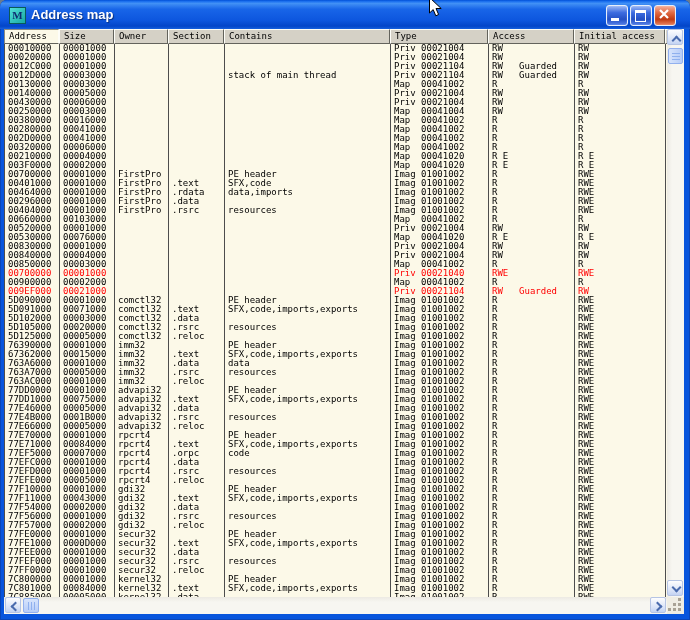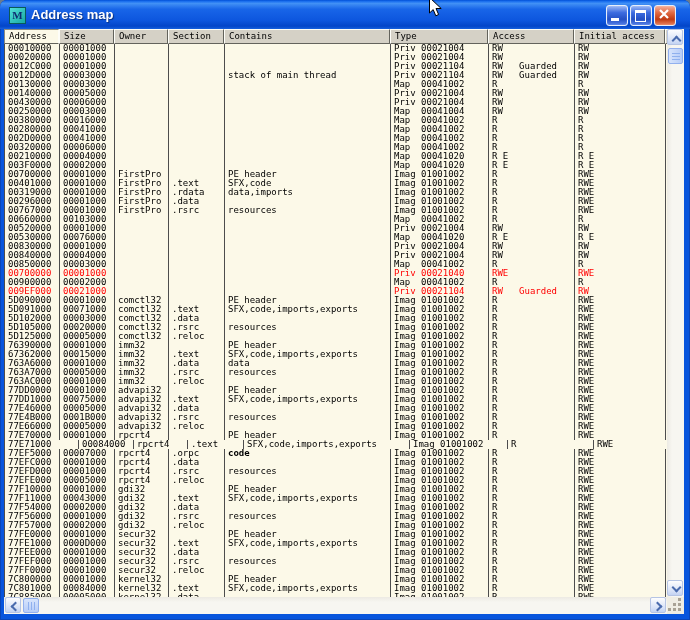--- a/index.html
+++ b/index.html
@@ -251,41 +251,41 @@
             <span class="cell" style="width: 55px;">00401000</span>
             <span class="cell" style="width: 55px;">00001000</span>
             <span class="cell" style="width: 54px;">FirstPro</span>
             <span class="cell" style="width: 56px;">.text</span>
             <span class="cell" style="width: 166px;">SFX,code</span>
             <span class="cell" style="width: 98px;">Imag 01001002</span>
             <span class="cell" style="width: 86px;">R</span>
             <span class="cell" style="width: 91px;">RWE</span>
           </div>
           <div class="row">
-            <span class="cell" style="width: 55px;">00319000</span>
+            <span class="cell" style="width: 55px;">00464000</span>
             <span class="cell" style="width: 55px;">00001000</span>
             <span class="cell" style="width: 54px;">FirstPro</span>
             <span class="cell" style="width: 56px;">.rdata</span>
             <span class="cell" style="width: 166px;">data,imports</span>
             <span class="cell" style="width: 98px;">Imag 01001002</span>
             <span class="cell" style="width: 86px;">R</span>
             <span class="cell" style="width: 91px;">RWE</span>
           </div>
           <div class="row">
             <span class="cell" style="width: 55px;">00296000</span>
             <span class="cell" style="width: 55px;">00001000</span>
             <span class="cell" style="width: 54px;">FirstPro</span>
             <span class="cell" style="width: 56px;">.data</span>
             <span class="cell" style="width: 166px;"></span>
             <span class="cell" style="width: 98px;">Imag 01001002</span>
             <span class="cell" style="width: 86px;">R</span>
             <span class="cell" style="width: 91px;">RWE</span>
           </div>
           <div class="row">
-            <span class="cell" style="width: 55px;">00767000</span>
+            <span class="cell" style="width: 55px;">00404000</span>
             <span class="cell" style="width: 55px;">00001000</span>
             <span class="cell" style="width: 54px;">FirstPro</span>
             <span class="cell" style="width: 56px;">.rsrc</span>
             <span class="cell" style="width: 166px;">resources</span>
             <span class="cell" style="width: 98px;">Imag 01001002</span>
             <span class="cell" style="width: 86px;">R</span>
             <span class="cell" style="width: 91px;">RWE</span>
           </div>
           <div class="row">
             <span class="cell" style="width: 55px;">00660000</span>
@@ -531,35 +531,35 @@
             <span class="cell" style="width: 55px;">77E70000</span>
             <span class="cell" style="width: 55px;">00001000</span>
             <span class="cell" style="width: 54px;">rpcrt4</span>
             <span class="cell" style="width: 56px;"></span>
             <span class="cell" style="width: 166px;">PE header</span>
             <span class="cell" style="width: 98px;">Imag 01001002</span>
             <span class="cell" style="width: 86px;">R</span>
             <span class="cell" style="width: 91px;">RWE</span>
           </div>
           <div class="row">
-            <span class="cell" style="width: 74px;">77E71000</span>
+            <span class="cell" style="width: 55px;">77E71000</span>
             <span class="cell" style="width: 55px;">00084000</span>
             <span class="cell" style="width: 54px;">rpcrt4</span>
             <span class="cell" style="width: 56px;">.text</span>
             <span class="cell" style="width: 166px;">SFX,code,imports,exports</span>
             <span class="cell" style="width: 98px;">Imag 01001002</span>
             <span class="cell" style="width: 86px;">R</span>
             <span class="cell" style="width: 91px;">RWE</span>
           </div>
           <div class="row">
             <span class="cell" style="width: 55px;">77EF5000</span>
             <span class="cell" style="width: 55px;">00007000</span>
             <span class="cell" style="width: 54px;">rpcrt4</span>
             <span class="cell" style="width: 56px;">.orpc</span>
-            <span class="cell" style="width: 166px; font-weight: bold;">code</span>
+            <span class="cell" style="width: 166px;">code</span>
             <span class="cell" style="width: 98px;">Imag 01001002</span>
             <span class="cell" style="width: 86px;">R</span>
             <span class="cell" style="width: 91px;">RWE</span>
           </div>
           <div class="row">
             <span class="cell" style="width: 55px;">77EFC000</span>
             <span class="cell" style="width: 55px;">00001000</span>
             <span class="cell" style="width: 54px;">rpcrt4</span>
             <span class="cell" style="width: 56px;">.data</span>
             <span class="cell" style="width: 166px;"></span>

